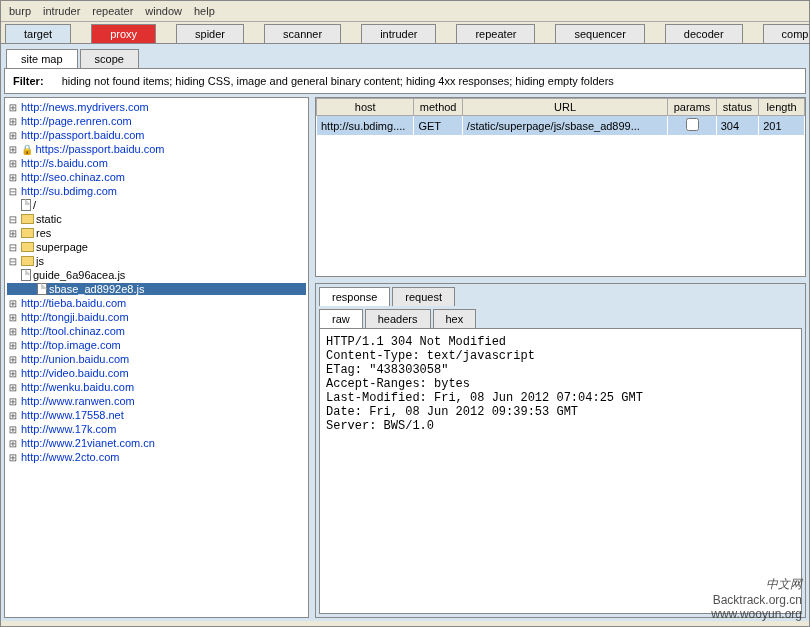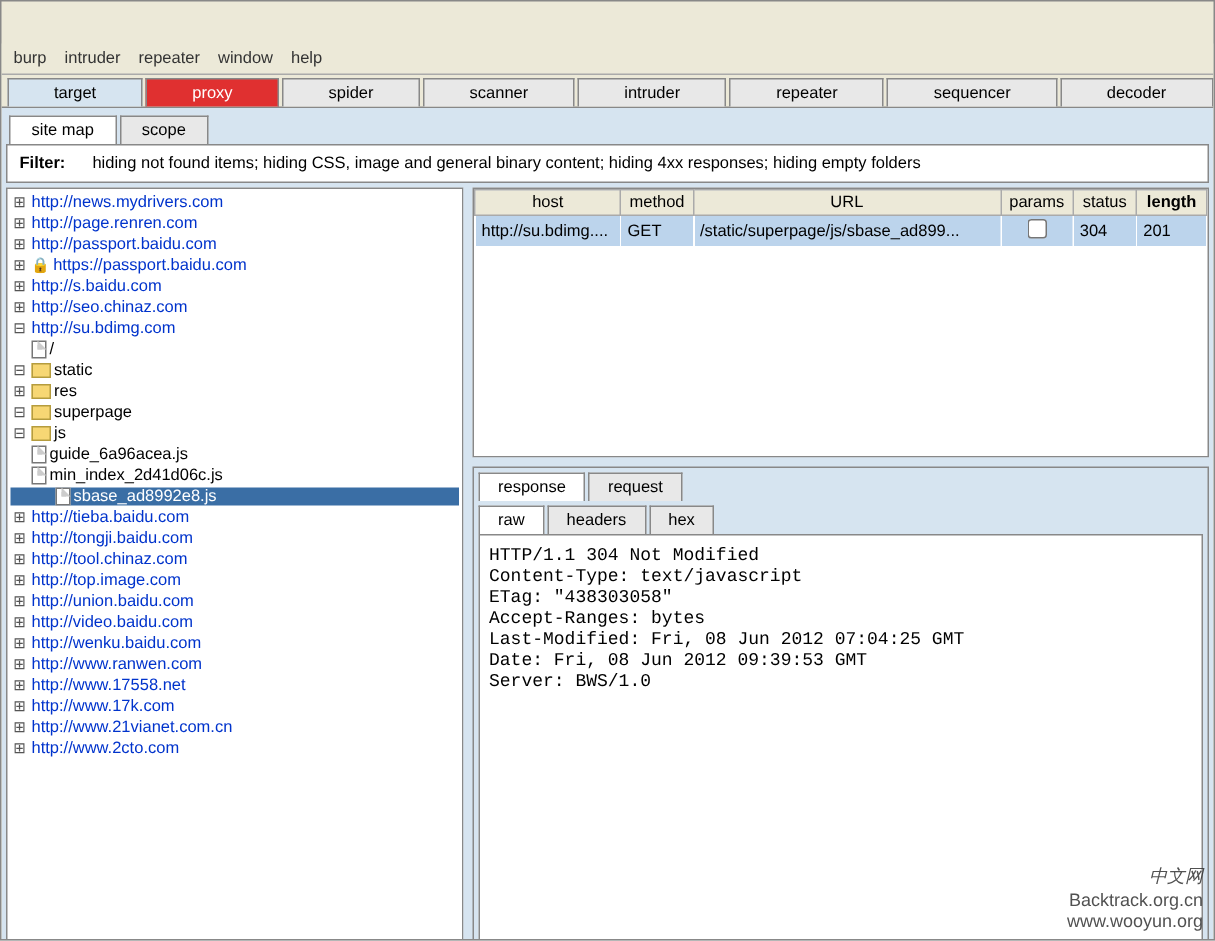--- a/index.html
+++ b/index.html
@@ -1,20 +1,20 @@
 <!DOCTYPE html>
 <html><head>
 <meta charset="utf-8">
 <style>
 * { box-sizing: border-box; margin: 0; padding: 0; }
 body { font-family: Arial, sans-serif; font-size: 11px; background: #ece9d8; width: 810px; height: 627px; overflow: hidden; border: 1px solid #888; }
-.menubar { display: flex; padding: 4px 8px; gap: 12px; background: #ece9d8; border-bottom: 1px solid #aaa; margin-top: 28px; }
+.menubar { display: flex; padding: 4px 8px; gap: 12px; background: #ece9d8; border-bottom: 1px solid #aaa; }
 .menubar span { color: #333; cursor: default; }
 .maintabs { display: flex; background: #ece9d8; padding: 2px 4px 0; border-bottom: 1px solid #888; }
-.maintabs .tab { padding: 3px 30px; border: 1px solid #888; border-bottom: none; margin-right: 2px; background: #e8e8e8; cursor: pointer; }
+.maintabs .tab { padding: 3px 18px; border: 1px solid #888; border-bottom: none; margin-right: 20px; background: #e8e8e8; cursor: pointer; }
 .maintabs .tab.active { background: #d6e4f0; }
 .maintabs .tab.highlight { background: #e03030; color: #fff; }
 .content { display: flex; flex-direction: column; height: calc(100% - 48px); background: #d6e4f0; padding: 3px; }
 .subtabs { display: flex; padding: 2px 2px 0; align-items: flex-end; }
 .subtabs .tab { padding: 3px 14px; border: 1px solid #888; border-bottom: none; background: #e8e8e8; margin-right: 2px; cursor: pointer; }
 .subtabs .tab.active { background: #fff; }
 .filterbar { background: #fff; border: 1px solid #888; padding: 6px 8px; margin: 0 0 3px 0; }
 .filterbar b { margin-right: 15px; }
 .split { display: flex; flex: 1; min-height: 0; }
 .left { width: 305px; background: #fff; border: 1px solid #888; overflow: auto; padding: 2px; }
@@ -164,27 +164,20 @@
             </div>
           </li>
           <li class="ind4">
             <div class="row">
               <span class="toggle"></span>
               <span class="icon file"></span>
               <span>guide_6a96acea.js</span>
             </div>
           </li>
           <li class="ind4">
-            <div class="row">
-              <span class="toggle"></span>
-              <span class="icon file"></span>
-              <span>min_index_2d41d06c.js</span>
-            </div>
-          </li>
-          <li class="ind4">
             <div class="row sel">
               <span class="toggle"></span>
               <span class="icon file"></span>
               <span>sbase_ad8992e8.js</span>
             </div>
           </li>
           <li class="ind0">
             <div class="row">
               <span class="toggle">⊞</span>
               <a>http://tieba.baidu.com</a>
@@ -262,21 +255,21 @@
     <div class="right">
       <div class="reqtable">
         <table>
           <thead>
               <tr id="reqhead">
                 <th style="width: 100px;">host</th>
                 <th style="width: 50px;">method</th>
                 <th style="width: 220px;">URL</th>
                 <th style="width: 50px;">params</th>
                 <th style="width: 45px;">status</th>
-                <th style="width: 50px; font-weight: bold;">length</th>
+                <th style="width: 50px;">length</th>
               </tr>
             </thead>
           <tbody>
               <tr id="reqrow">
                 <td>http://su.bdimg....</td>
                 <td>GET</td>
                 <td>/static/superpage/js/sbase_ad899...</td>
                 <td style="text-align: center;"><input type="checkbox" style=""></td>
                 <td>304</td>
                 <td>201</td>

